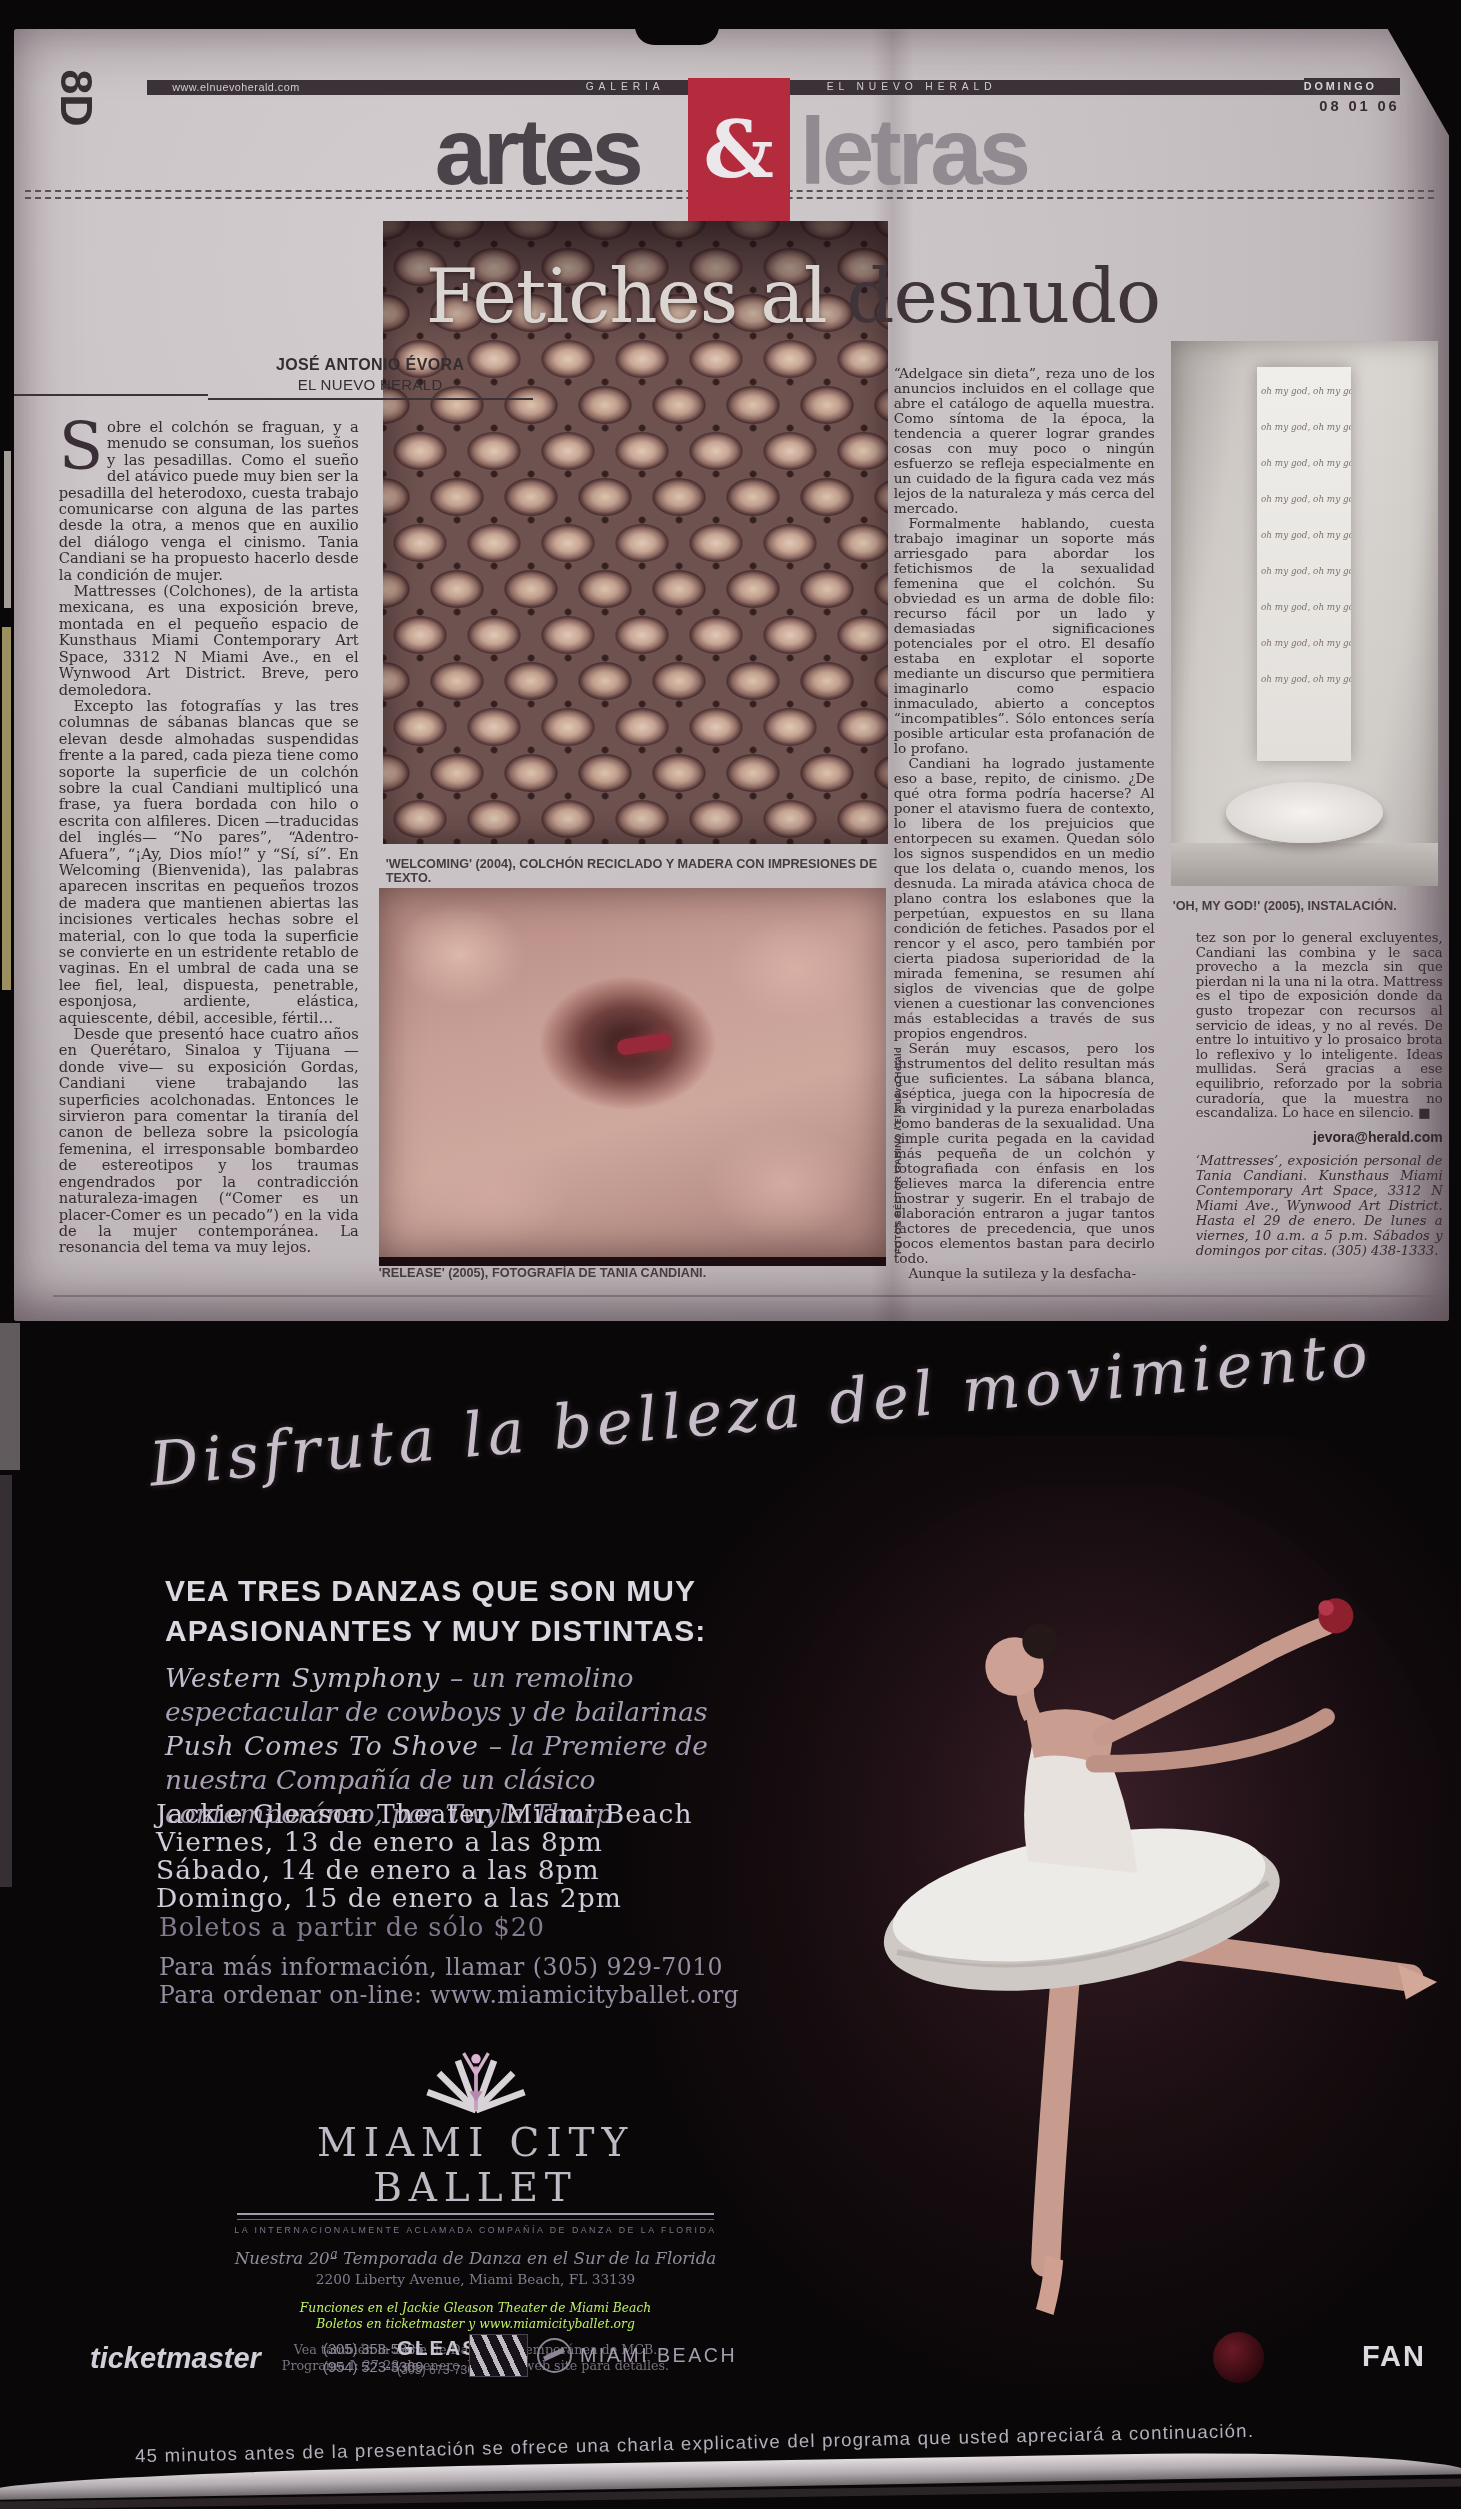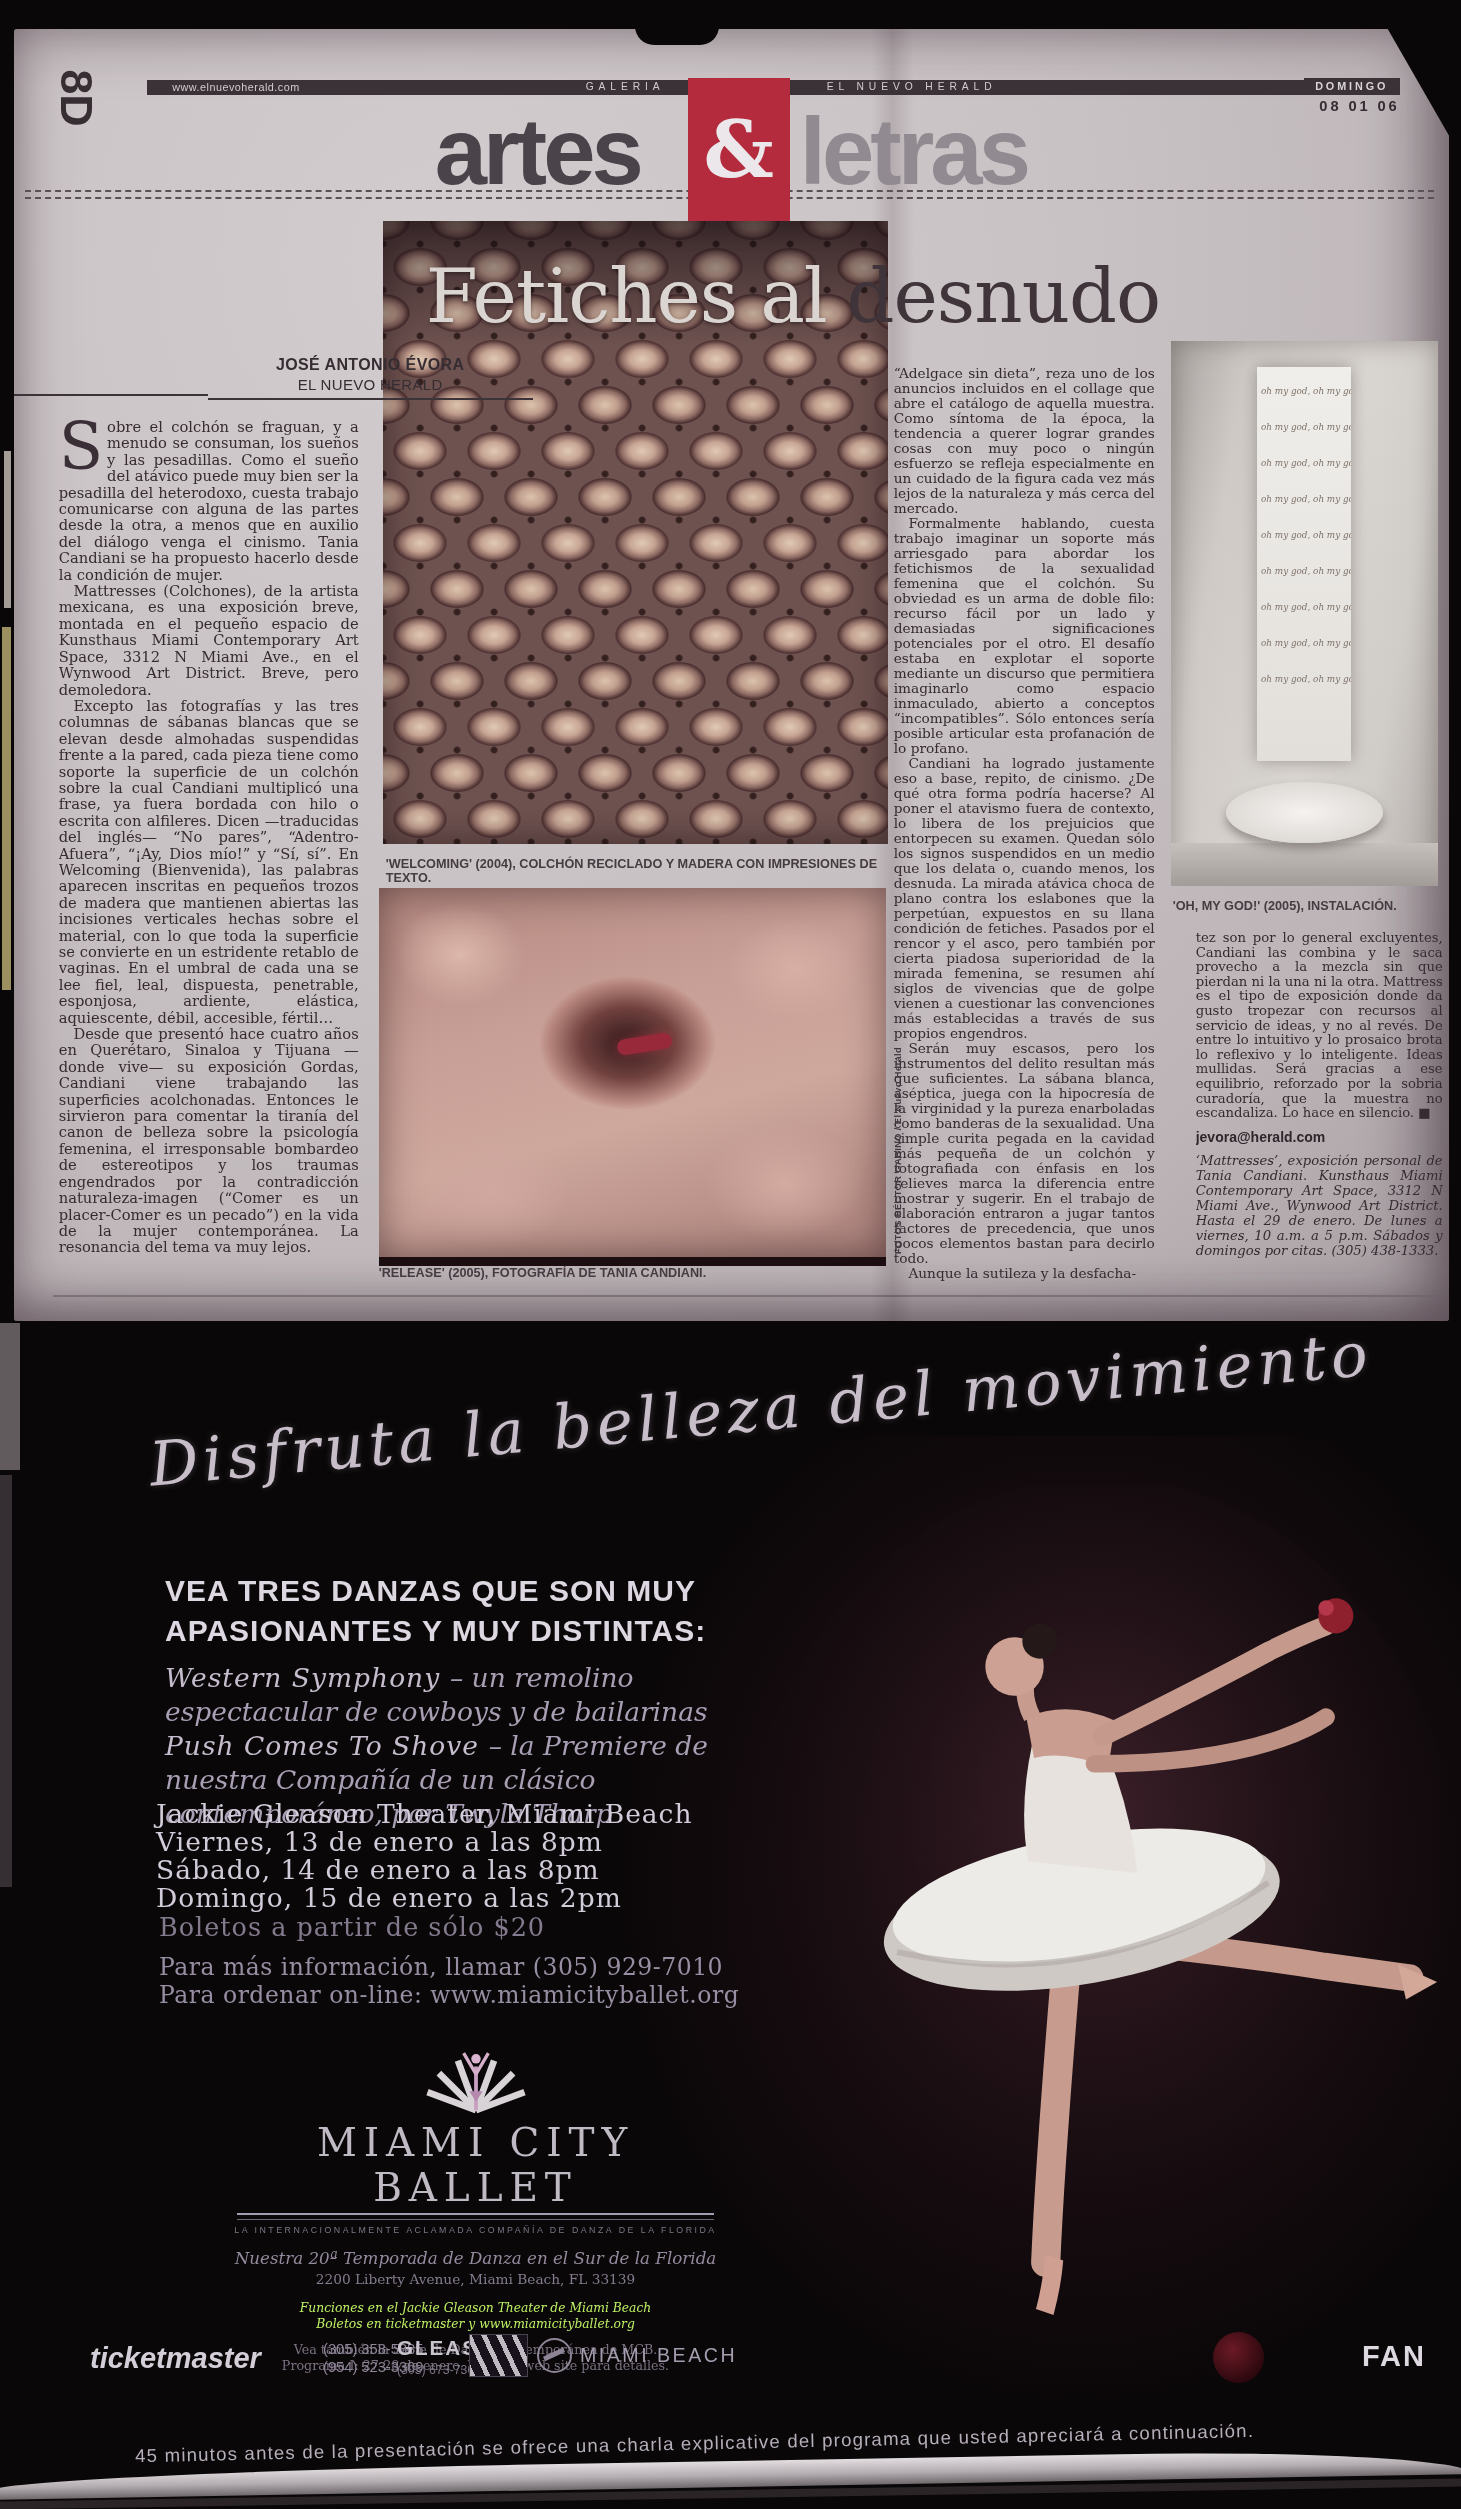--- a/index.html
+++ b/index.html
@@ -17,21 +17,21 @@
   .fold-shadow{position:absolute;left:870px;top:29px;width:43px;height:1292px;
     background:linear-gradient(90deg,rgba(40,25,35,0),rgba(40,25,35,.14),rgba(40,25,35,0));pointer-events:none}
 
   
   .topbar{position:absolute;left:133px;top:51px;width:1198px;height:14.7px;background:#3b3238;z-index:1}
   .topbar span{position:absolute;top:1px;color:#d2ccd0;font-family:"Liberation Sans",sans-serif}
   .url{left:25.5px;font-size:10.8px;letter-spacing:0.5px}
   .galeria{left:439px;font-size:10.3px;letter-spacing:4.9px}
   .pname{left:680px;font-size:10.3px;letter-spacing:4.9px}
   .daybox{position:absolute;left:1290px;top:49px;width:96px;height:16.7px;background:#3b3238;color:#d9d4d7;
-    font:700 10.8px "Liberation Sans",sans-serif;letter-spacing:2.9px;text-align:center;line-height:16.7px;z-index:1}
+    font:700 10.8px "Liberation Sans",sans-serif;letter-spacing:2.9px;line-height:16.7px;z-index:1}
   .datebox{position:absolute;left:1282px;top:69px;width:104px;text-align:right;
     font:700 14.7px "Liberation Sans",sans-serif;color:#342c32;letter-spacing:2.9px}
   .pagenum{position:absolute;left:33px;top:43px;font:700 45px "Liberation Sans",sans-serif;color:#372e34;
     transform:rotate(90deg);transform-origin:center}
   .dotrule{position:absolute;left:11.8px;width:1409px;border-top:2px dashed #5a5056;z-index:1}
   .mast{position:absolute;top:76px;font:700 94px/94px "Liberation Sans",sans-serif;letter-spacing:-3.9px;z-index:3}
   .mast-artes{left:421px;color:#4b434a}
   .mast-letras{left:786px;color:#918a90}
   .ampbox{position:absolute;left:674px;top:49px;width:102px;height:143px;z-index:2;
     display:flex;align-items:center;justify-content:center;
@@ -50,21 +50,21 @@
   .left-rule{position:absolute;left:0;top:365px;width:194px;height:2px;background:#3c3339}
 
   
   .bodytext{color:#352b31;text-align:justify;overflow:hidden}
   .bodytext p{margin:0}
   .bodytext p+p{text-indent:14.7px}
   .c1{position:absolute;left:45px;top:390px;width:300px;height:894px;font-size:14.7px;line-height:16.4px}
   .c2{position:absolute;left:880px;top:337px;width:261px;height:933px;font-size:13.7px;line-height:15px}
   .c3{position:absolute;left:1182px;top:902px;width:247px;height:386px;font-size:13.2px;line-height:14.6px}
   .dropcap{float:left;font-size:65px;line-height:51px;padding:2px 3.9px 0 0;color:#3a2f36;font-family:"DejaVu Serif",serif}
-  .email{font:700 14px "Liberation Sans",sans-serif;margin:7.8px 0 8.8px;color:#2f262c}
+  .email{text-align:right;font:700 14px "Liberation Sans",sans-serif;margin:7.8px 0 8.8px;color:#2f262c}
   .infoblock{font-style:italic;font-size:13.2px;line-height:15px}
   .bot-rule{position:absolute;left:39px;top:1266px;width:1390px;height:2px;background:#6e646a;opacity:.7}
 
   
   .cap{position:absolute;font:700 12.7px "Liberation Sans",sans-serif;color:#453c42;z-index:2}
   .ph-wel{position:absolute;left:369px;top:192px;width:505px;height:623px;z-index:1;
     background-color:#6d524f;
     background-image:
       linear-gradient(180deg,rgba(22,12,18,.55) 0%,rgba(22,12,18,0) 20%),
       radial-gradient(ellipse 33px 23.5px at 37px 46px,#e0cab5 0%,#c7a594 38%,#8f6c64 62%,#4f3233 78%,rgba(79,50,51,0) 83%),

